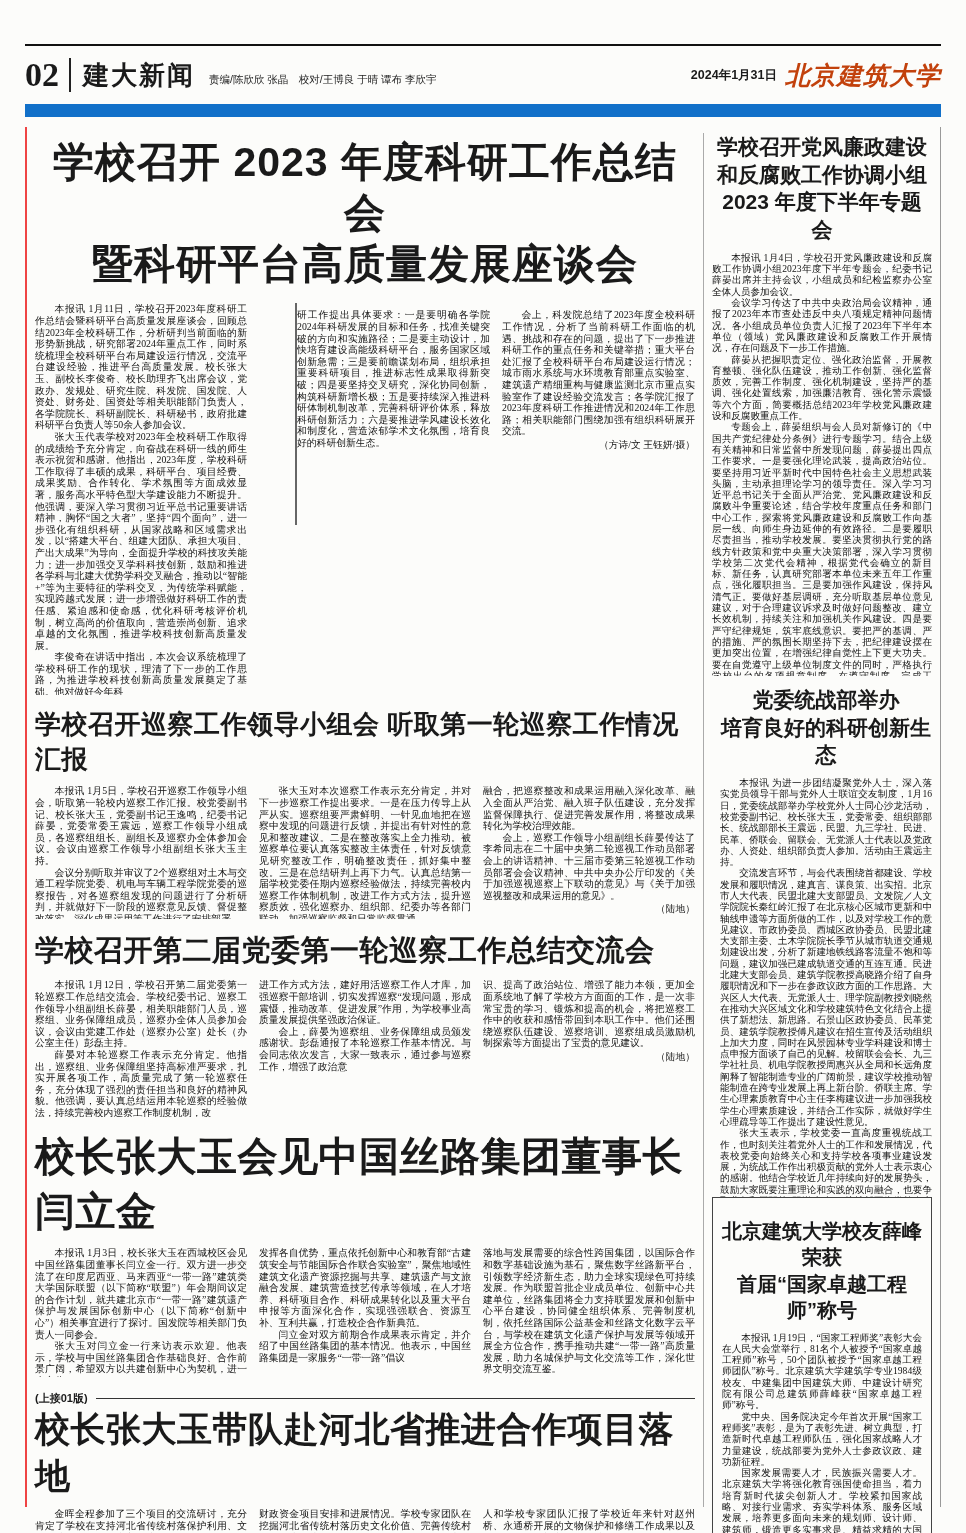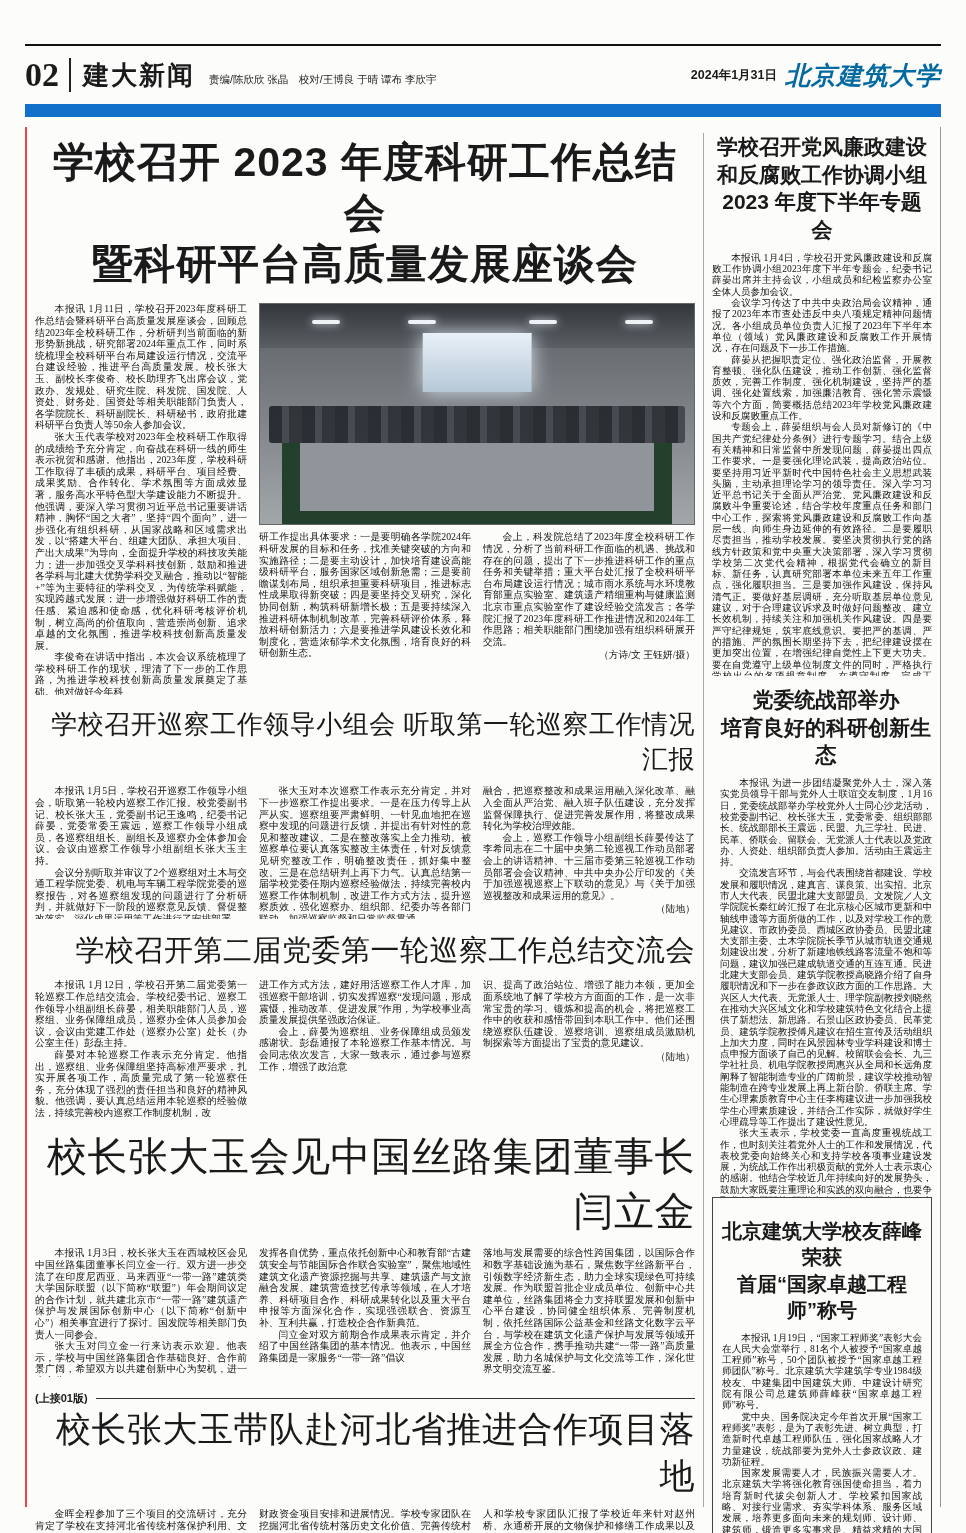--- a/index.html
+++ b/index.html
@@ -17,21 +17,21 @@
   .page-no {
     font-size:34px; font-weight:bold; font-family:"Liberation Serif", serif;
     padding-right:10px; border-right:2px solid #222; line-height:1;
   }
   .section-title { font-size:26px; font-weight:bold; margin-left:12px; letter-spacing:2px; }
   .editors { font-size:10.5px; color:#222; margin-left:14px; margin-top:10px; }
   .head-right { margin-left:auto; display:flex; align-items:center; gap:8px; }
   .issue-date { font-size:12.5px; font-weight:bold; }
   .masthead {
     font-size:25px; font-weight:bold; font-style:italic;
-    font-family:"DejaVu Serif", serif; color:#0369a1; letter-spacing:1px;
+    font-family:"DejaVu Serif", serif; color:#c2410c; letter-spacing:1px;
   }
   .bluebar { height:13px; margin:0 25px; background:#1170c9; }
   
   .content {
     margin:10px 25px 0 25px; padding:6px 8px 0 8px;
     border-left:2px solid #ef4444; border-right:1px solid #999;
     display:flex; height:1380px;
   }
   .main-col { width:660px; }
   .v-divider { width:1px; background:#aaa; margin:0 8px; }
@@ -40,35 +40,35 @@
   .body-text { font-family:"Liberation Serif", serif; font-size:9.8px; line-height:11.6px; text-align:justify; color:#111; }
   .body-text p { text-align:justify; }
   .ind { text-indent:2em; }
   .sig { text-align:right !important; margin-top:2px; }
   .cols { display:flex; gap:12px; overflow:hidden; }
   .col { flex:1; overflow:hidden; }
   
   .a1-head { text-align:center; font-weight:800; font-size:41px; line-height:1.24; letter-spacing:1px; margin-top:4px; }
   .a1-body { margin-top:14px; display:flex; gap:12px; height:392px; overflow:hidden; }
   .a1-c1 { width:212px; overflow:hidden; }
-  .a1-right { flex:1; display:flex; flex-direction:column; }
+  .a1-right { flex:1; display:flex; flex-direction:row;margin-left:36px; }
   .photo { position:relative; height:222px; border:1px solid #666; overflow:hidden;
            background:linear-gradient(#5a5f64, #82868b 55%, #a2a7aa); }
   .ph-ceiling { position:absolute; top:0; left:0; right:0; height:20%; background:linear-gradient(#33373c,#5a5f64); }
   .ph-light { position:absolute; top:7%; width:28px; height:4px; background:#eef3f6; border-radius:2px; box-shadow:0 0 8px #dfe8ee; }
   .ph-screen { position:absolute; left:50%; top:13%; transform:translateX(-50%); width:25%; height:27%;
                background:linear-gradient(#e8f0f7,#b6c8d7); box-shadow:0 0 20px rgba(235,245,255,.85); }
   .ph-people { position:absolute; left:2%; right:2%; top:46%; height:17%; border-radius:3px; opacity:.92;
                background:repeating-linear-gradient(90deg,#23262a 0 13px,#41464d 13px 20px,#2b2f34 20px 33px); }
   .ph-table { position:absolute; left:5%; right:5%; top:63%; height:40%; background:#8f959a;
               border:0 solid #23402c; border-left-width:18px; border-right-width:18px; border-bottom-width:20px; }
   .a1-textrow { margin-top:6px; display:flex; gap:12px; height:164px; overflow:hidden; }
   
   .art { margin-top:12px; }
-  .art-head { text-align:right; font-weight:400; letter-spacing:0.5px; }
+  .art-head { text-align:left; font-weight:700; letter-spacing:0.5px; }
   .h-a2 { font-size:26px; }
   .h-a3 { font-size:29px; }
   .h-a4 { font-size:40px; }
   .h-a5 { font-size:35px; }
   .art-body { margin-top:8px; }
   .a2-body { height:134px; }
   .a3-body { height:138px; }
   .a4-body { height:130px; }
   .a5-body { height:258px; }
   .cont-row { display:flex; align-items:center; gap:8px; margin-top:14px; }

